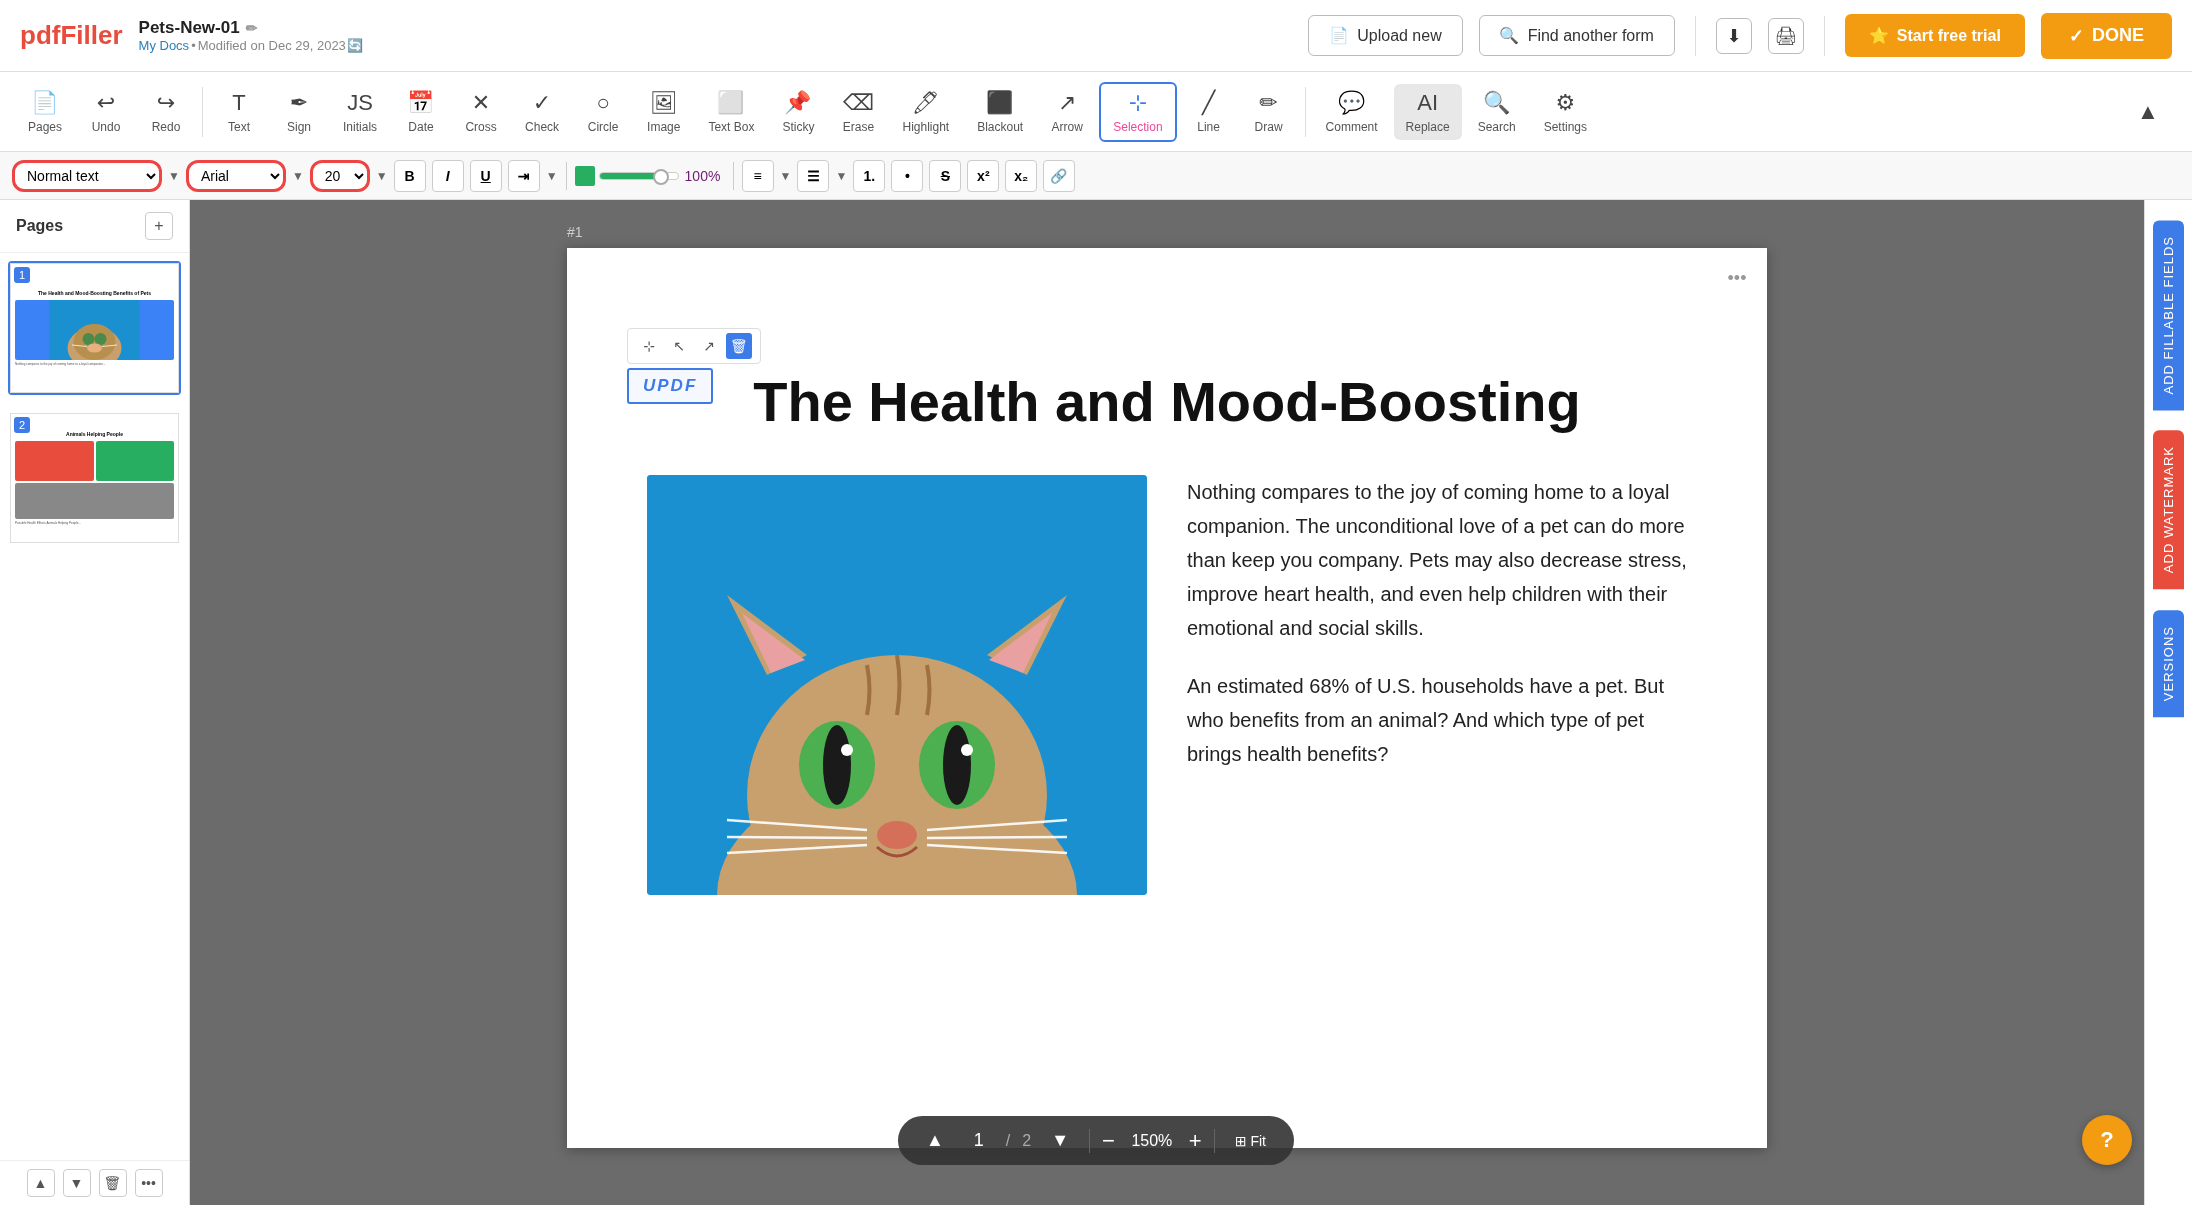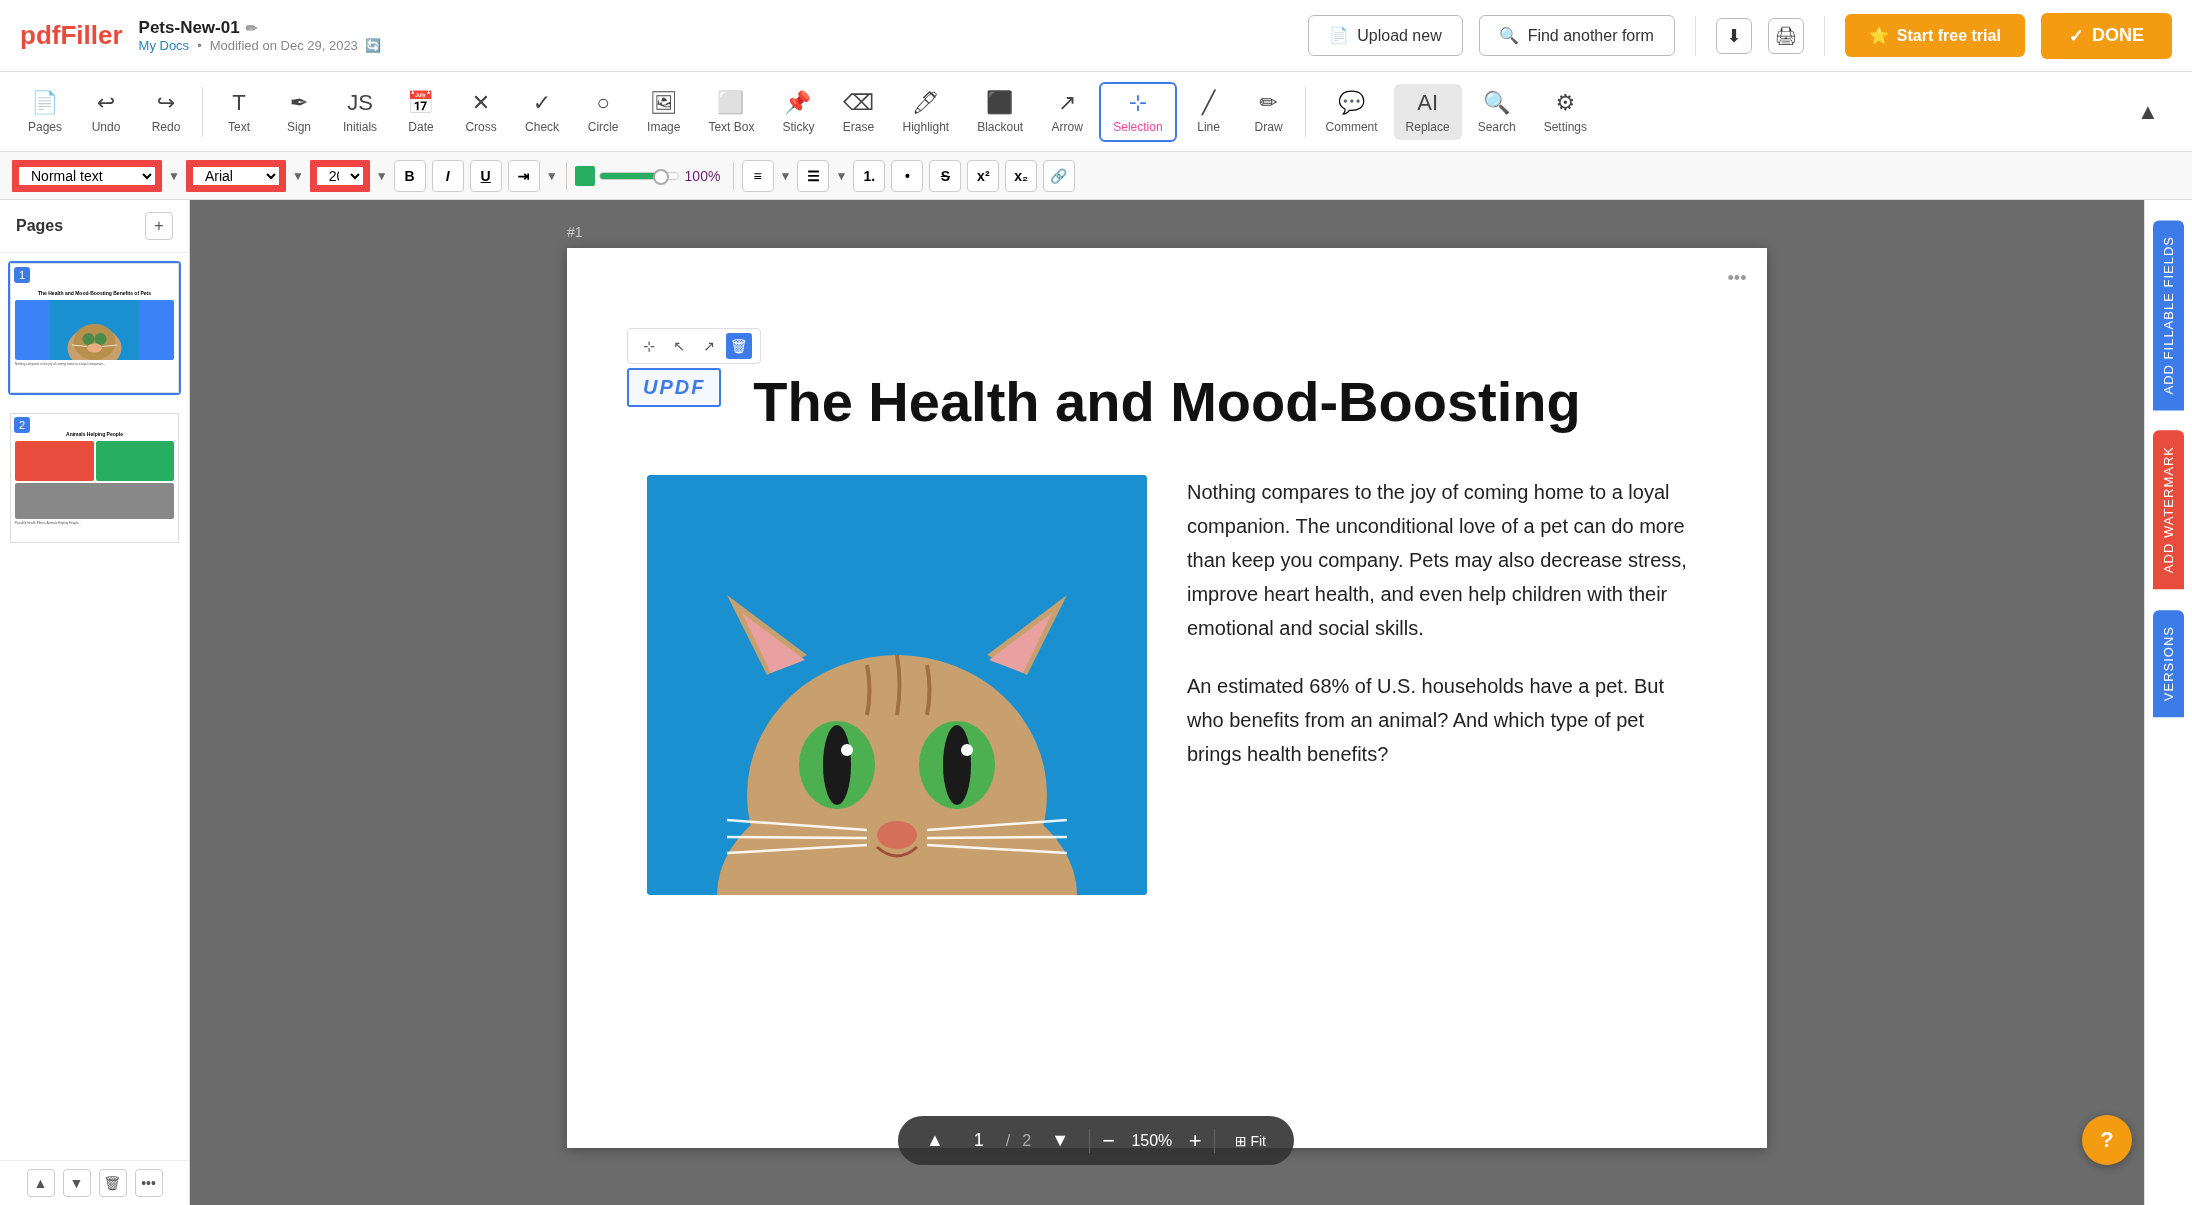--- a/index.html
+++ b/index.html
@@ -30,21 +30,21 @@
       display: flex;
       align-items: center;
       gap: 6px;
     }
     .doc-title .edit-icon { color: #999; font-size: 14px; cursor: pointer; }
     .doc-subtitle {
       font-size: 13px;
       color: #2980b9;
       display: flex;
       align-items: center;
-      gap: 8px;
+      gap: 2px;
     }
     .header-spacer { flex: 1; }
     .header-btn {
       display: flex;
       align-items: center;
       gap: 8px;
       padding: 10px 20px;
       border: 1.5px solid #bbb;
       border-radius: 6px;
       background: #fff;
@@ -128,22 +128,22 @@
       display: flex;
       align-items: center;
       background: #f8f8f8;
       height: 48px;
       padding: 0 12px;
       border-bottom: 1px solid #ddd;
       gap: 6px;
     }
     .format-select {
       height: 32px;
-      border: 7px solid #ef4444;
-      border-radius: 1px;
+      border: 3px solid #ef4444;
+      border-radius: 12px;
       padding: 0 8px;
       font-size: 14px;
       background: #fff;
       cursor: pointer;
     }
     .format-btn {
       height: 32px;
       min-width: 32px;
       border: 1px solid #ccc;
       border-radius: 4px;
@@ -358,21 +358,21 @@
       border-radius: 3px;
     }
     .stamp-box {
       border: 2px solid #3d7be8;
       border-radius: 3px;
       padding: 6px 14px;
       background: rgba(61, 123, 232, 0.05);
       display: inline-block;
     }
     .stamp-text {
-      font-size: 20px;
+      font-size: 17px;
       font-weight: 900;
       color: #3d7be8;
       font-style: italic;
       letter-spacing: 2px;
     }
 
     
     .doc-main-title {
       font-size: 56px;
       font-weight: 900;

